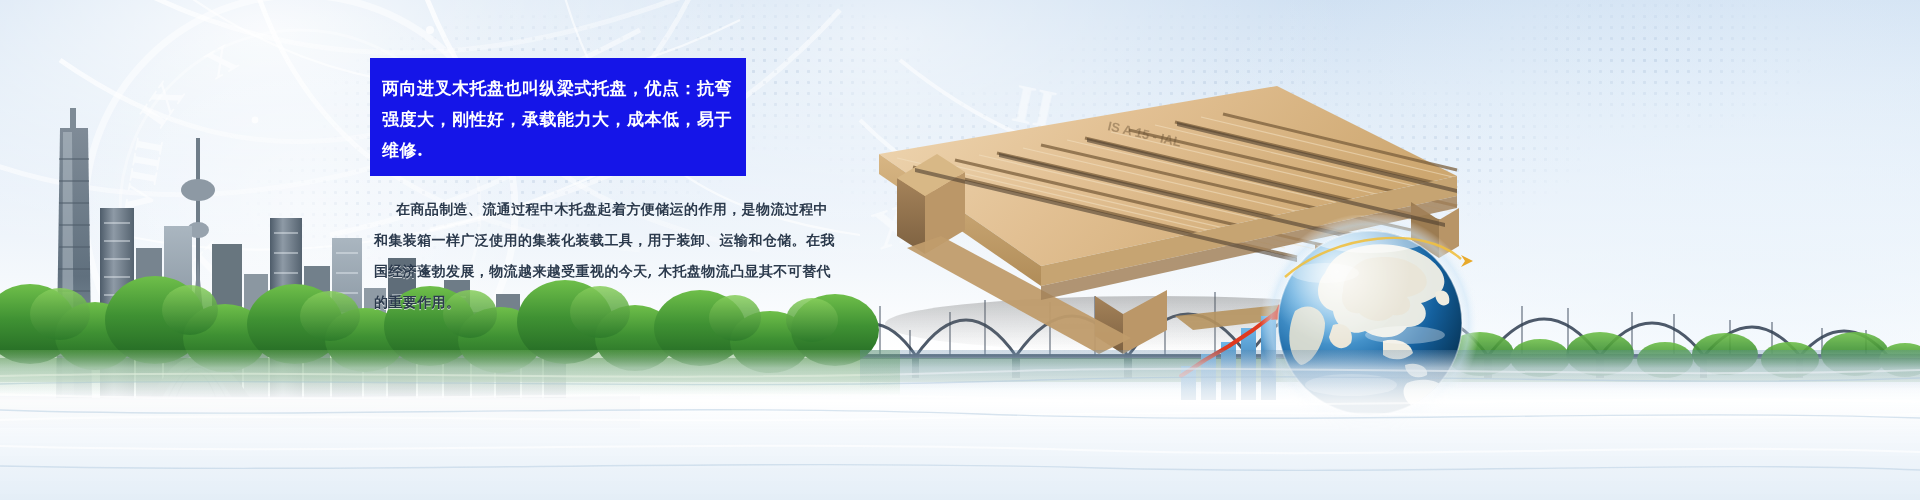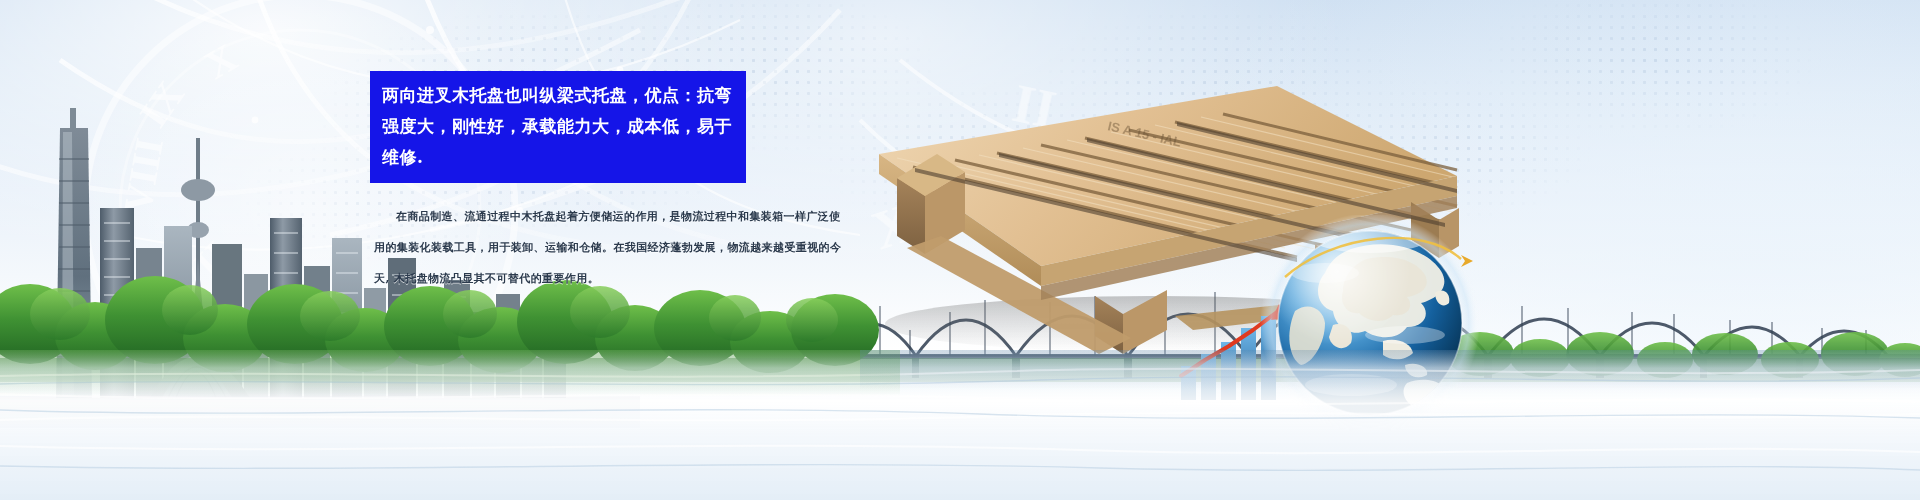--- a/index.html
+++ b/index.html
@@ -78,43 +78,43 @@
     font-weight:bold;
     font-size:37px;
     letter-spacing:1px;
     color:#e8100e;
     text-shadow:1px 1px 0 #ffd9d9, 2px 2px 3px rgba(120,0,0,.28);
     white-space:nowrap;
     padding-left:8px;
   }
 
   #highlight-box{
-    margin-top:27px;
+    margin-top:14px;
     background:#1515e8;
-    padding:9px 12px 10px 12px;
+    padding:15px 12px 10px 12px;
     width:352px;
     box-sizing:content-box;
   }
   #highlight-text{
     margin:0;
     color:#ffffff;
     font-family:"DejaVu Serif","Liberation Serif",serif;
     font-weight:bold;
     font-size:17px;
     line-height:31px;
     letter-spacing:.5px;
   }
 
   #body-paragraph{
     margin:18px 0 0 0;
     padding-left:4px;
     width:468px;
     color:#2b3a4d;
     font-family:"DejaVu Serif","Liberation Serif",serif;
-    font-size:11px;
+    font-size:14px;
     font-weight:bold;
     line-height:31px;
     letter-spacing:.4px;
     text-indent:22px;
     text-shadow:0 1px 0 rgba(255,255,255,.7);
   }
 
   
   #pallet{position:absolute;left:845px;top:58px;width:620px;height:300px;}
 

